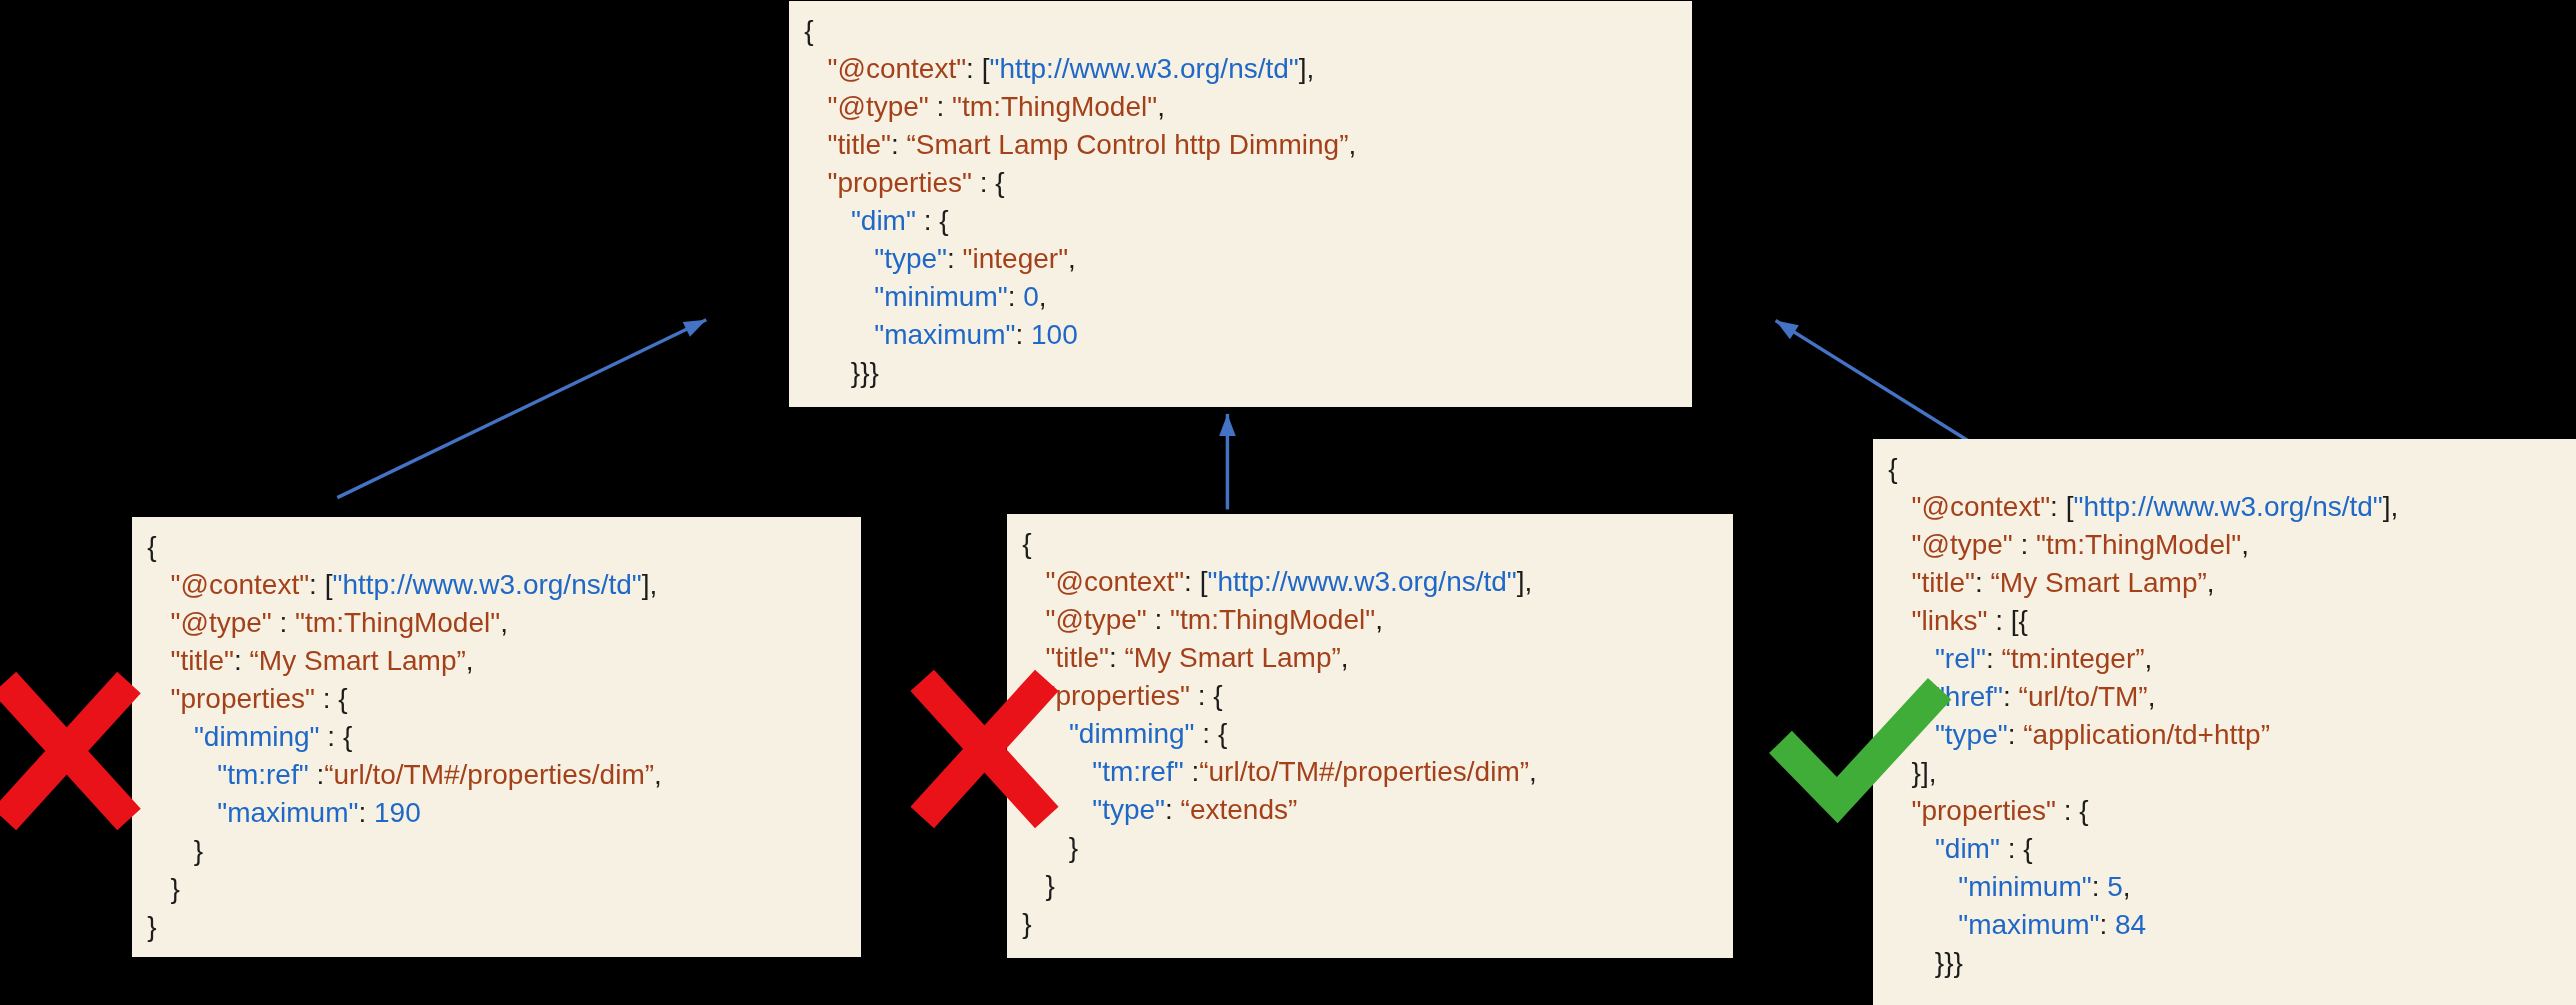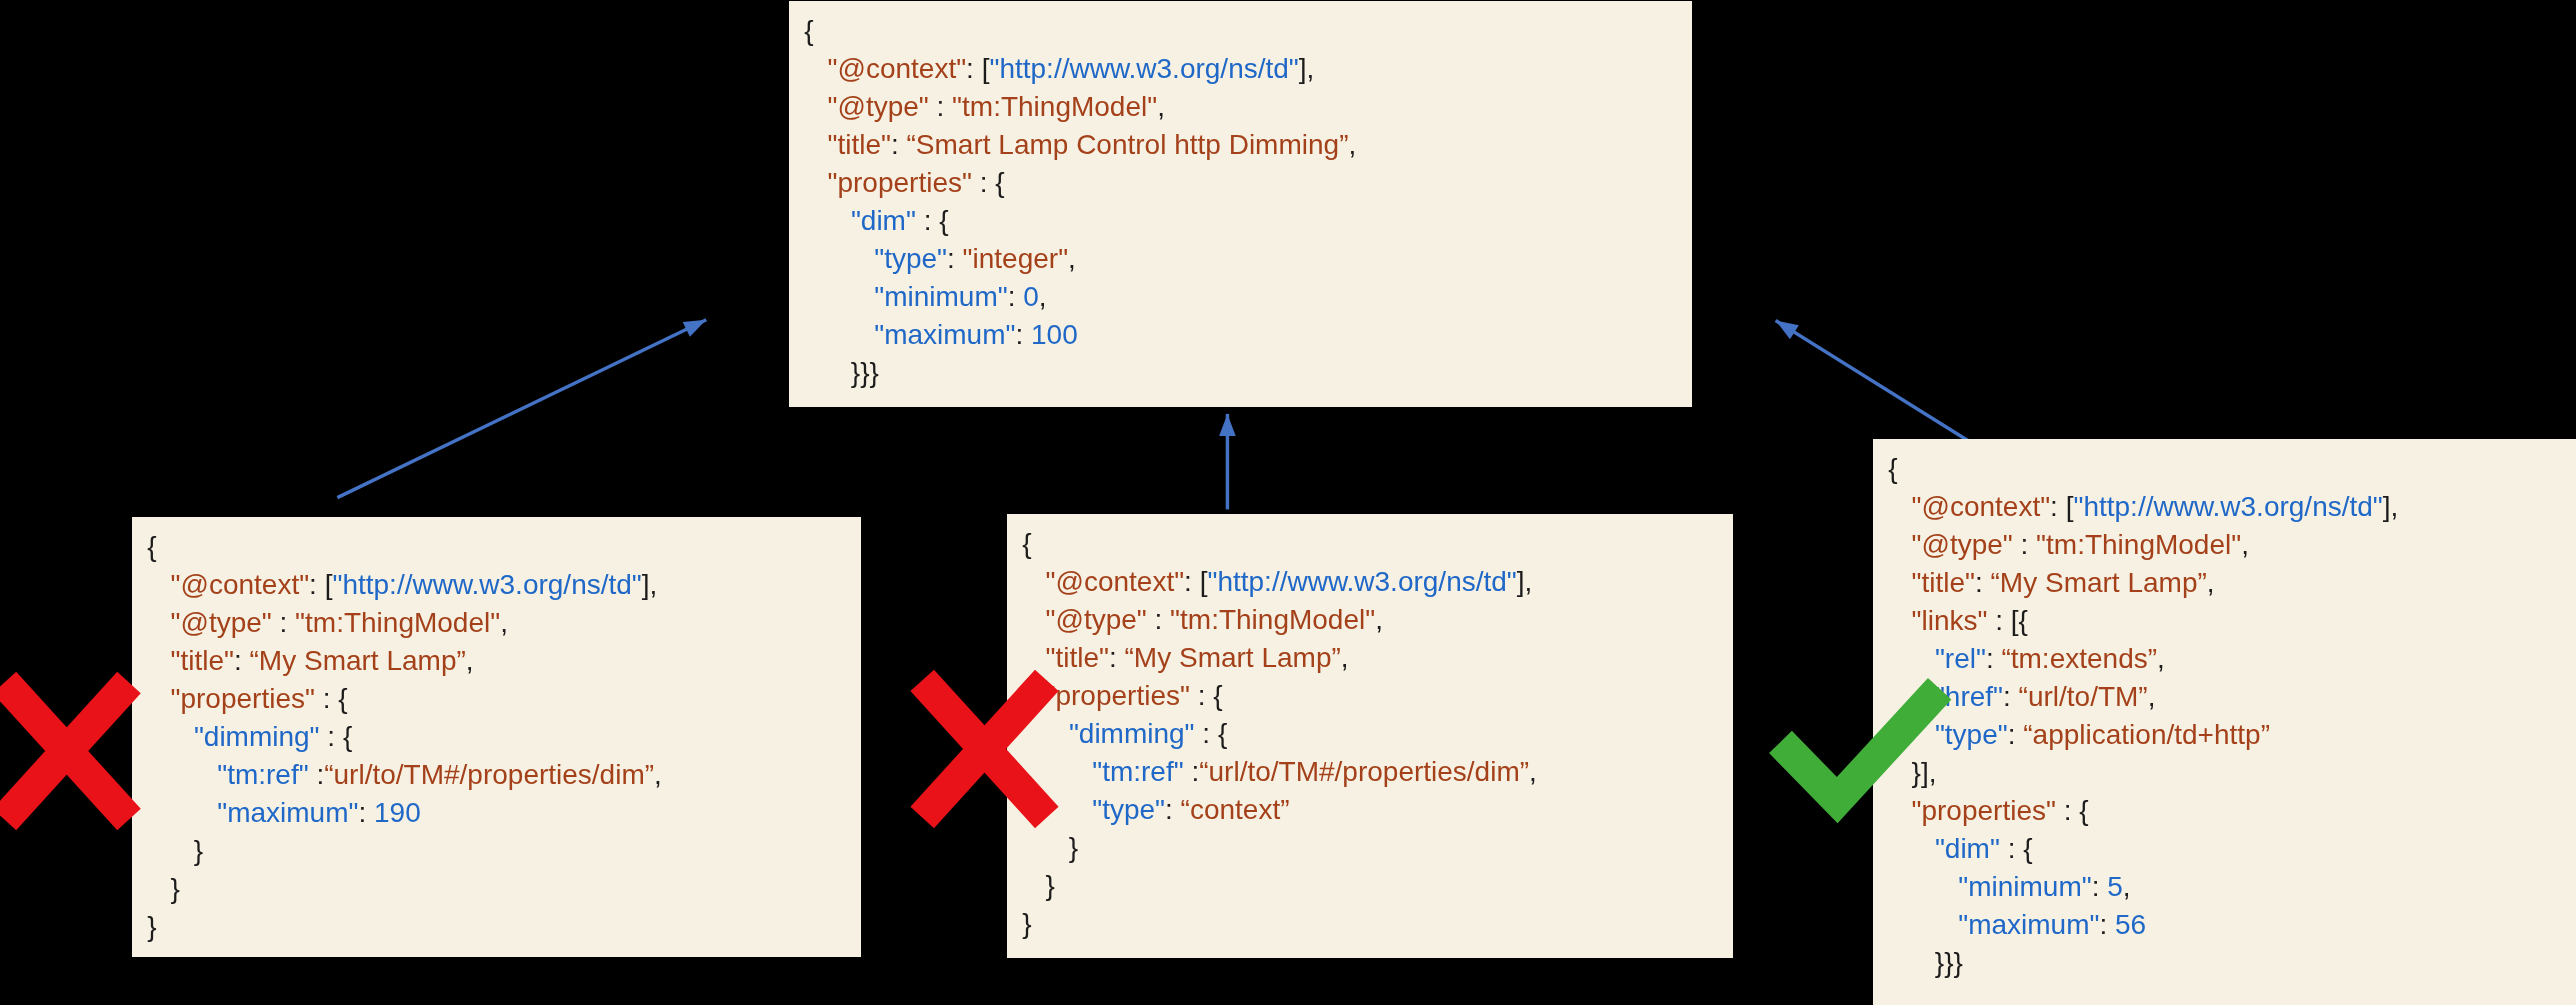--- a/index.html
+++ b/index.html
@@ -97,40 +97,40 @@
     </div>
 
   <div class="codebox" id="box-middle">
       <div class="code-line"><span class="seg-p">{</span></div>
       <div class="code-line"><span class="seg-p">   </span><span class="seg-r">"@context"</span><span class="seg-p">: [</span><span class="seg-b">"http://www.w3.org/ns/td"</span><span class="seg-p">],</span></div>
       <div class="code-line"><span class="seg-p">   </span><span class="seg-r">"@type"</span><span class="seg-p"> : </span><span class="seg-r">"tm:ThingModel"</span><span class="seg-p">,</span></div>
       <div class="code-line"><span class="seg-p">   </span><span class="seg-r">"title"</span><span class="seg-p">: </span><span class="seg-r">“My Smart Lamp”</span><span class="seg-p">,</span></div>
       <div class="code-line"><span class="seg-p">   </span><span class="seg-r">"properties"</span><span class="seg-p"> : {</span></div>
       <div class="code-line"><span class="seg-p">      </span><span class="seg-b">"dimming"</span><span class="seg-p"> : {</span></div>
       <div class="code-line"><span class="seg-p">         </span><span class="seg-b">"tm:ref"</span><span class="seg-p"> :</span><span class="seg-r">“url/to/TM#/properties/dim”</span><span class="seg-p">,</span></div>
-      <div class="code-line"><span class="seg-p">         </span><span class="seg-b">"type"</span><span class="seg-p">: </span><span class="seg-r">“context”</span></div>
+      <div class="code-line"><span class="seg-p">         </span><span class="seg-b">"type"</span><span class="seg-p">: </span><span class="seg-r">“extends”</span></div>
       <div class="code-line"><span class="seg-p">      }</span></div>
       <div class="code-line"><span class="seg-p">   }</span></div>
       <div class="code-line"><span class="seg-p">}</span></div>
     </div>
 
   <div class="codebox" id="box-right">
       <div class="code-line"><span class="seg-p">{</span></div>
       <div class="code-line"><span class="seg-p">   </span><span class="seg-r">"@context"</span><span class="seg-p">: [</span><span class="seg-b">"http://www.w3.org/ns/td"</span><span class="seg-p">],</span></div>
       <div class="code-line"><span class="seg-p">   </span><span class="seg-r">"@type"</span><span class="seg-p"> : </span><span class="seg-r">"tm:ThingModel"</span><span class="seg-p">,</span></div>
       <div class="code-line"><span class="seg-p">   </span><span class="seg-r">"title"</span><span class="seg-p">: </span><span class="seg-r">“My Smart Lamp”</span><span class="seg-p">,</span></div>
       <div class="code-line"><span class="seg-p">   </span><span class="seg-r">"links"</span><span class="seg-p"> : [{</span></div>
-      <div class="code-line"><span class="seg-p">      </span><span class="seg-b">"rel"</span><span class="seg-p">: </span><span class="seg-r">“tm:extends”</span><span class="seg-p">,</span></div>
+      <div class="code-line"><span class="seg-p">      </span><span class="seg-b">"rel"</span><span class="seg-p">: </span><span class="seg-r">“tm:integer”</span><span class="seg-p">,</span></div>
       <div class="code-line"><span class="seg-p">      </span><span class="seg-b">"href"</span><span class="seg-p">: </span><span class="seg-r">“url/to/TM”</span><span class="seg-p">,</span></div>
       <div class="code-line"><span class="seg-p">      </span><span class="seg-b">"type"</span><span class="seg-p">: </span><span class="seg-r">“application/td+http”</span></div>
       <div class="code-line"><span class="seg-p">   }],</span></div>
       <div class="code-line"><span class="seg-p">   </span><span class="seg-r">"properties"</span><span class="seg-p"> : {</span></div>
       <div class="code-line"><span class="seg-p">      </span><span class="seg-b">"dim"</span><span class="seg-p"> : {</span></div>
       <div class="code-line"><span class="seg-p">         </span><span class="seg-b">"minimum"</span><span class="seg-p">: </span><span class="seg-b">5</span><span class="seg-p">,</span></div>
-      <div class="code-line"><span class="seg-p">         </span><span class="seg-b">"maximum"</span><span class="seg-p">: </span><span class="seg-b">56</span></div>
+      <div class="code-line"><span class="seg-p">         </span><span class="seg-b">"maximum"</span><span class="seg-p">: </span><span class="seg-b">84</span></div>
       <div class="code-line"><span class="seg-p">      }}}</span></div>
     </div>
 
   <svg class="overlay marks-layer" viewBox="0 0 3721 1452" width="2576" height="1005" xmlns="http://www.w3.org/2000/svg">
     <g>
       <line class="cross-stroke" x1="6" y1="986" x2="186" y2="1184"></line>
       <line class="cross-stroke" x1="186" y1="986" x2="6" y2="1184"></line>
     </g>
     <g>
       <line class="cross-stroke" x1="1332" y1="983" x2="1512" y2="1181"></line>

